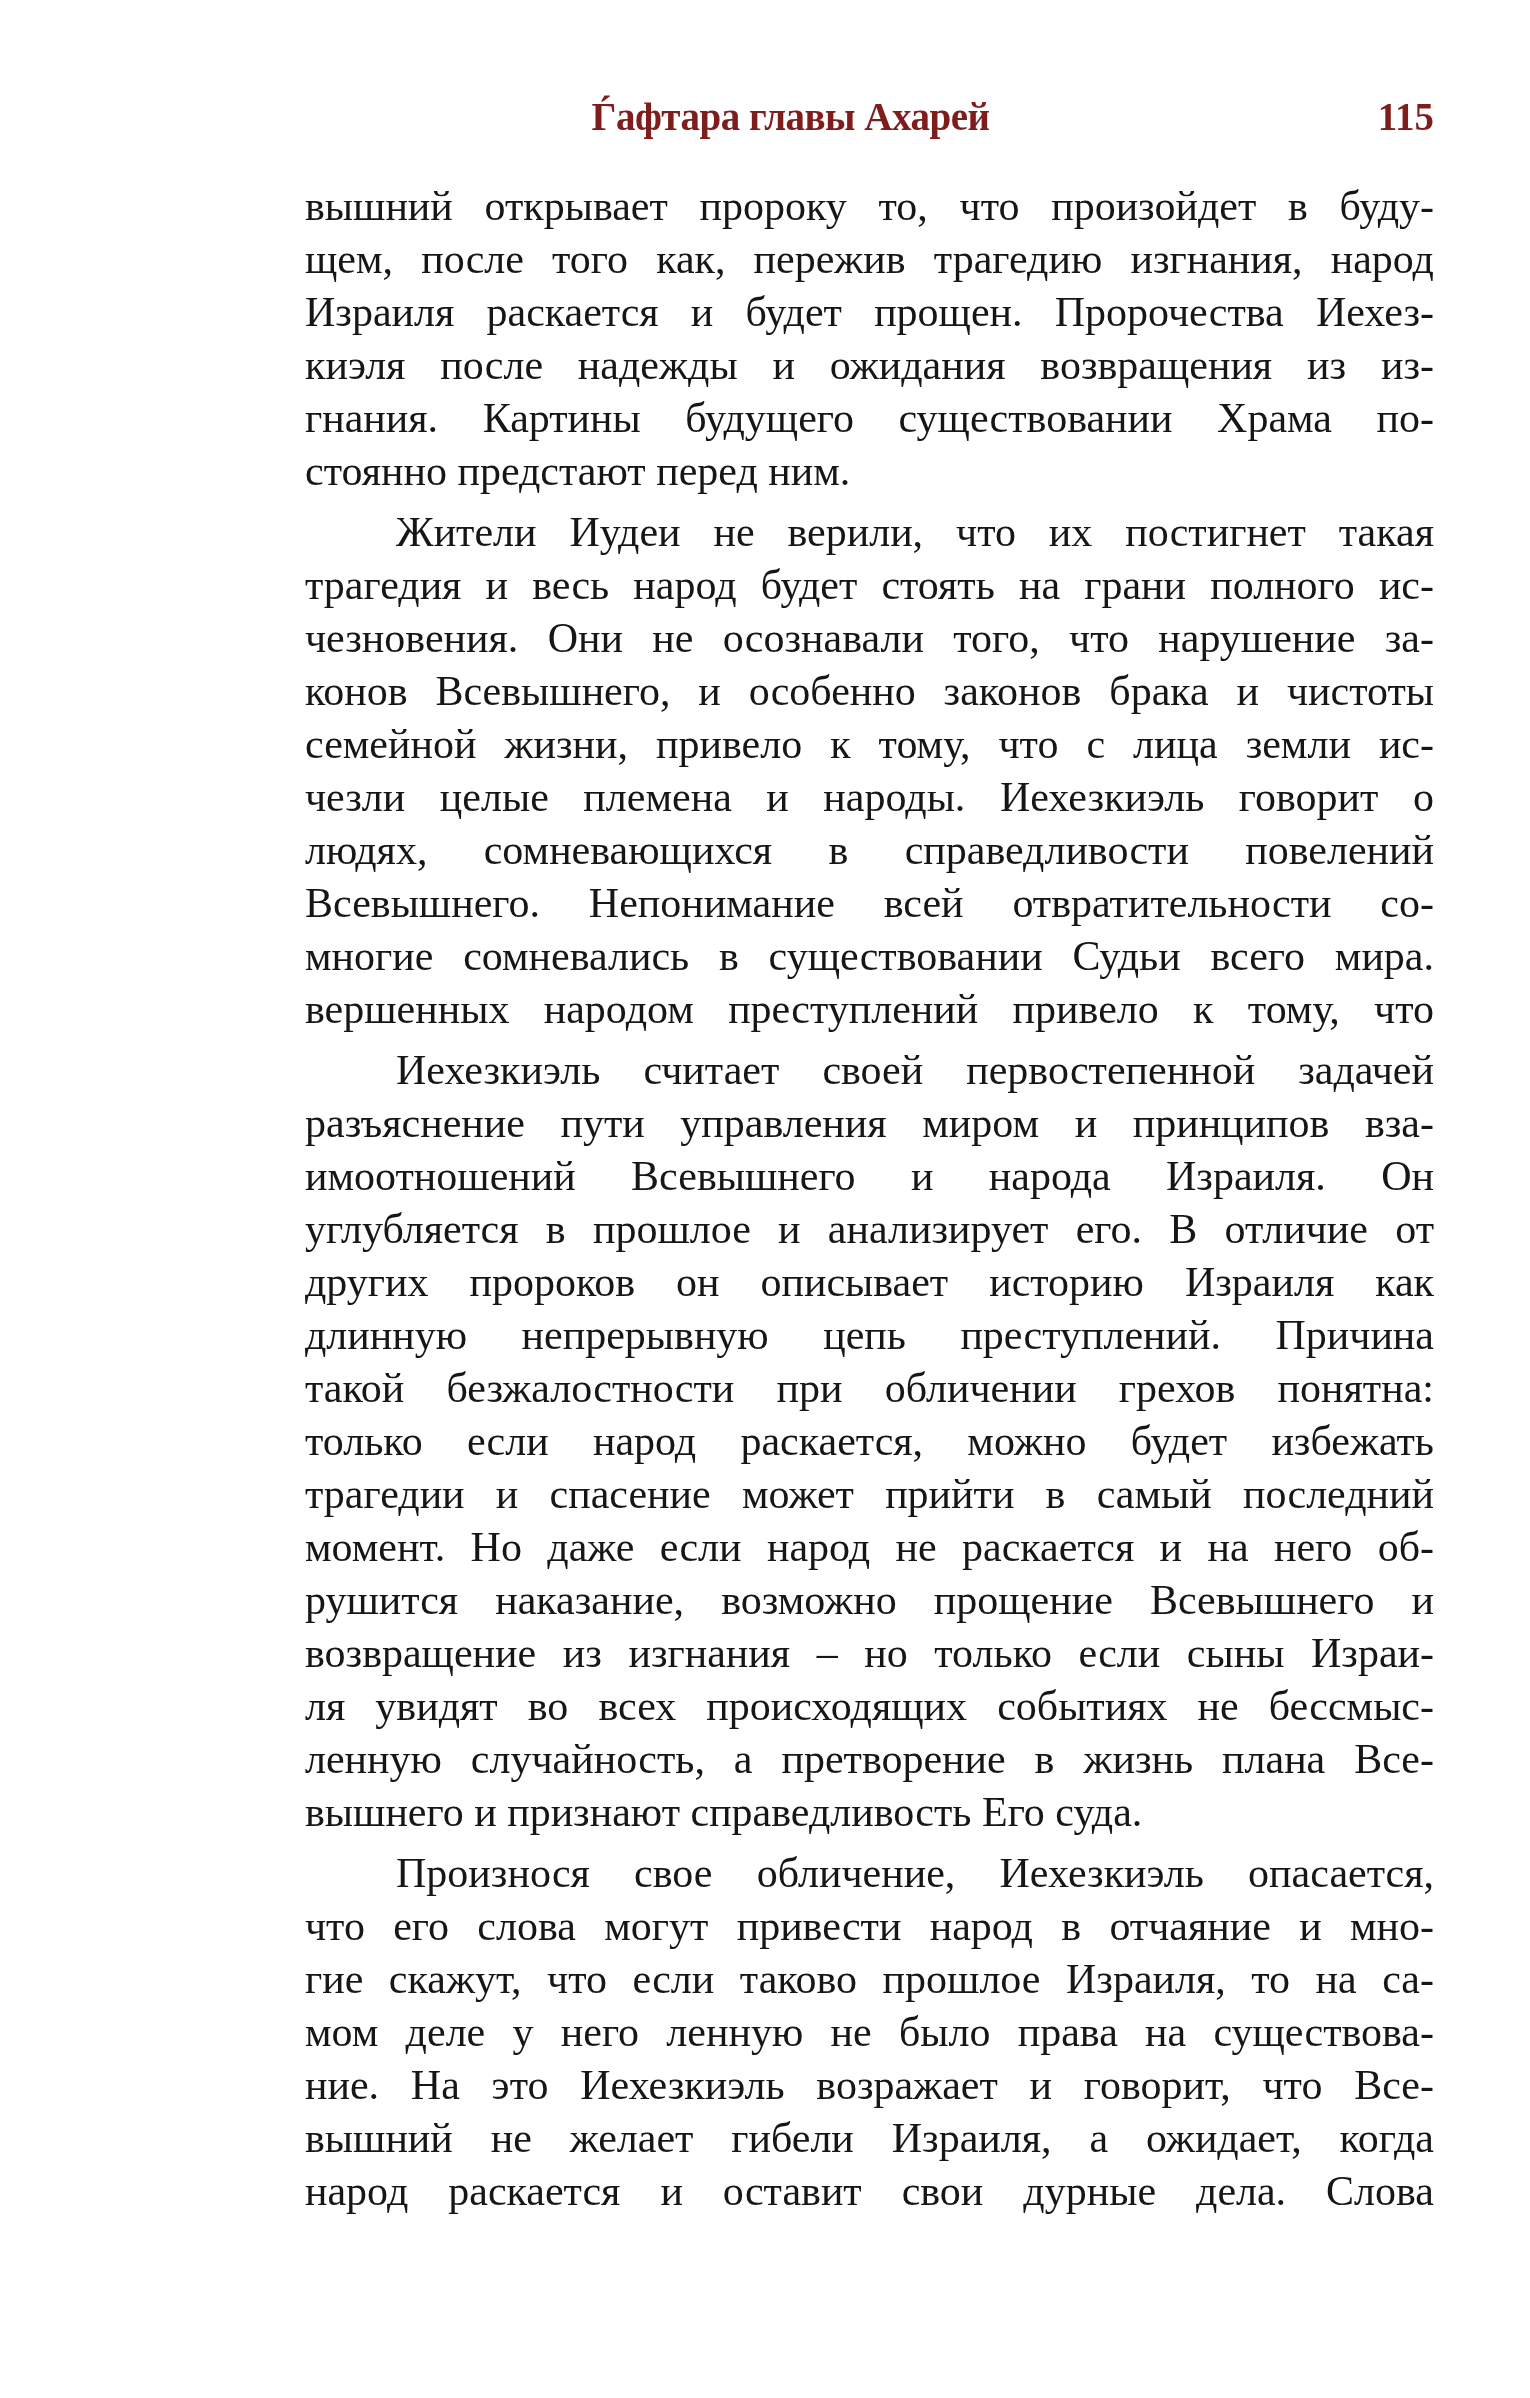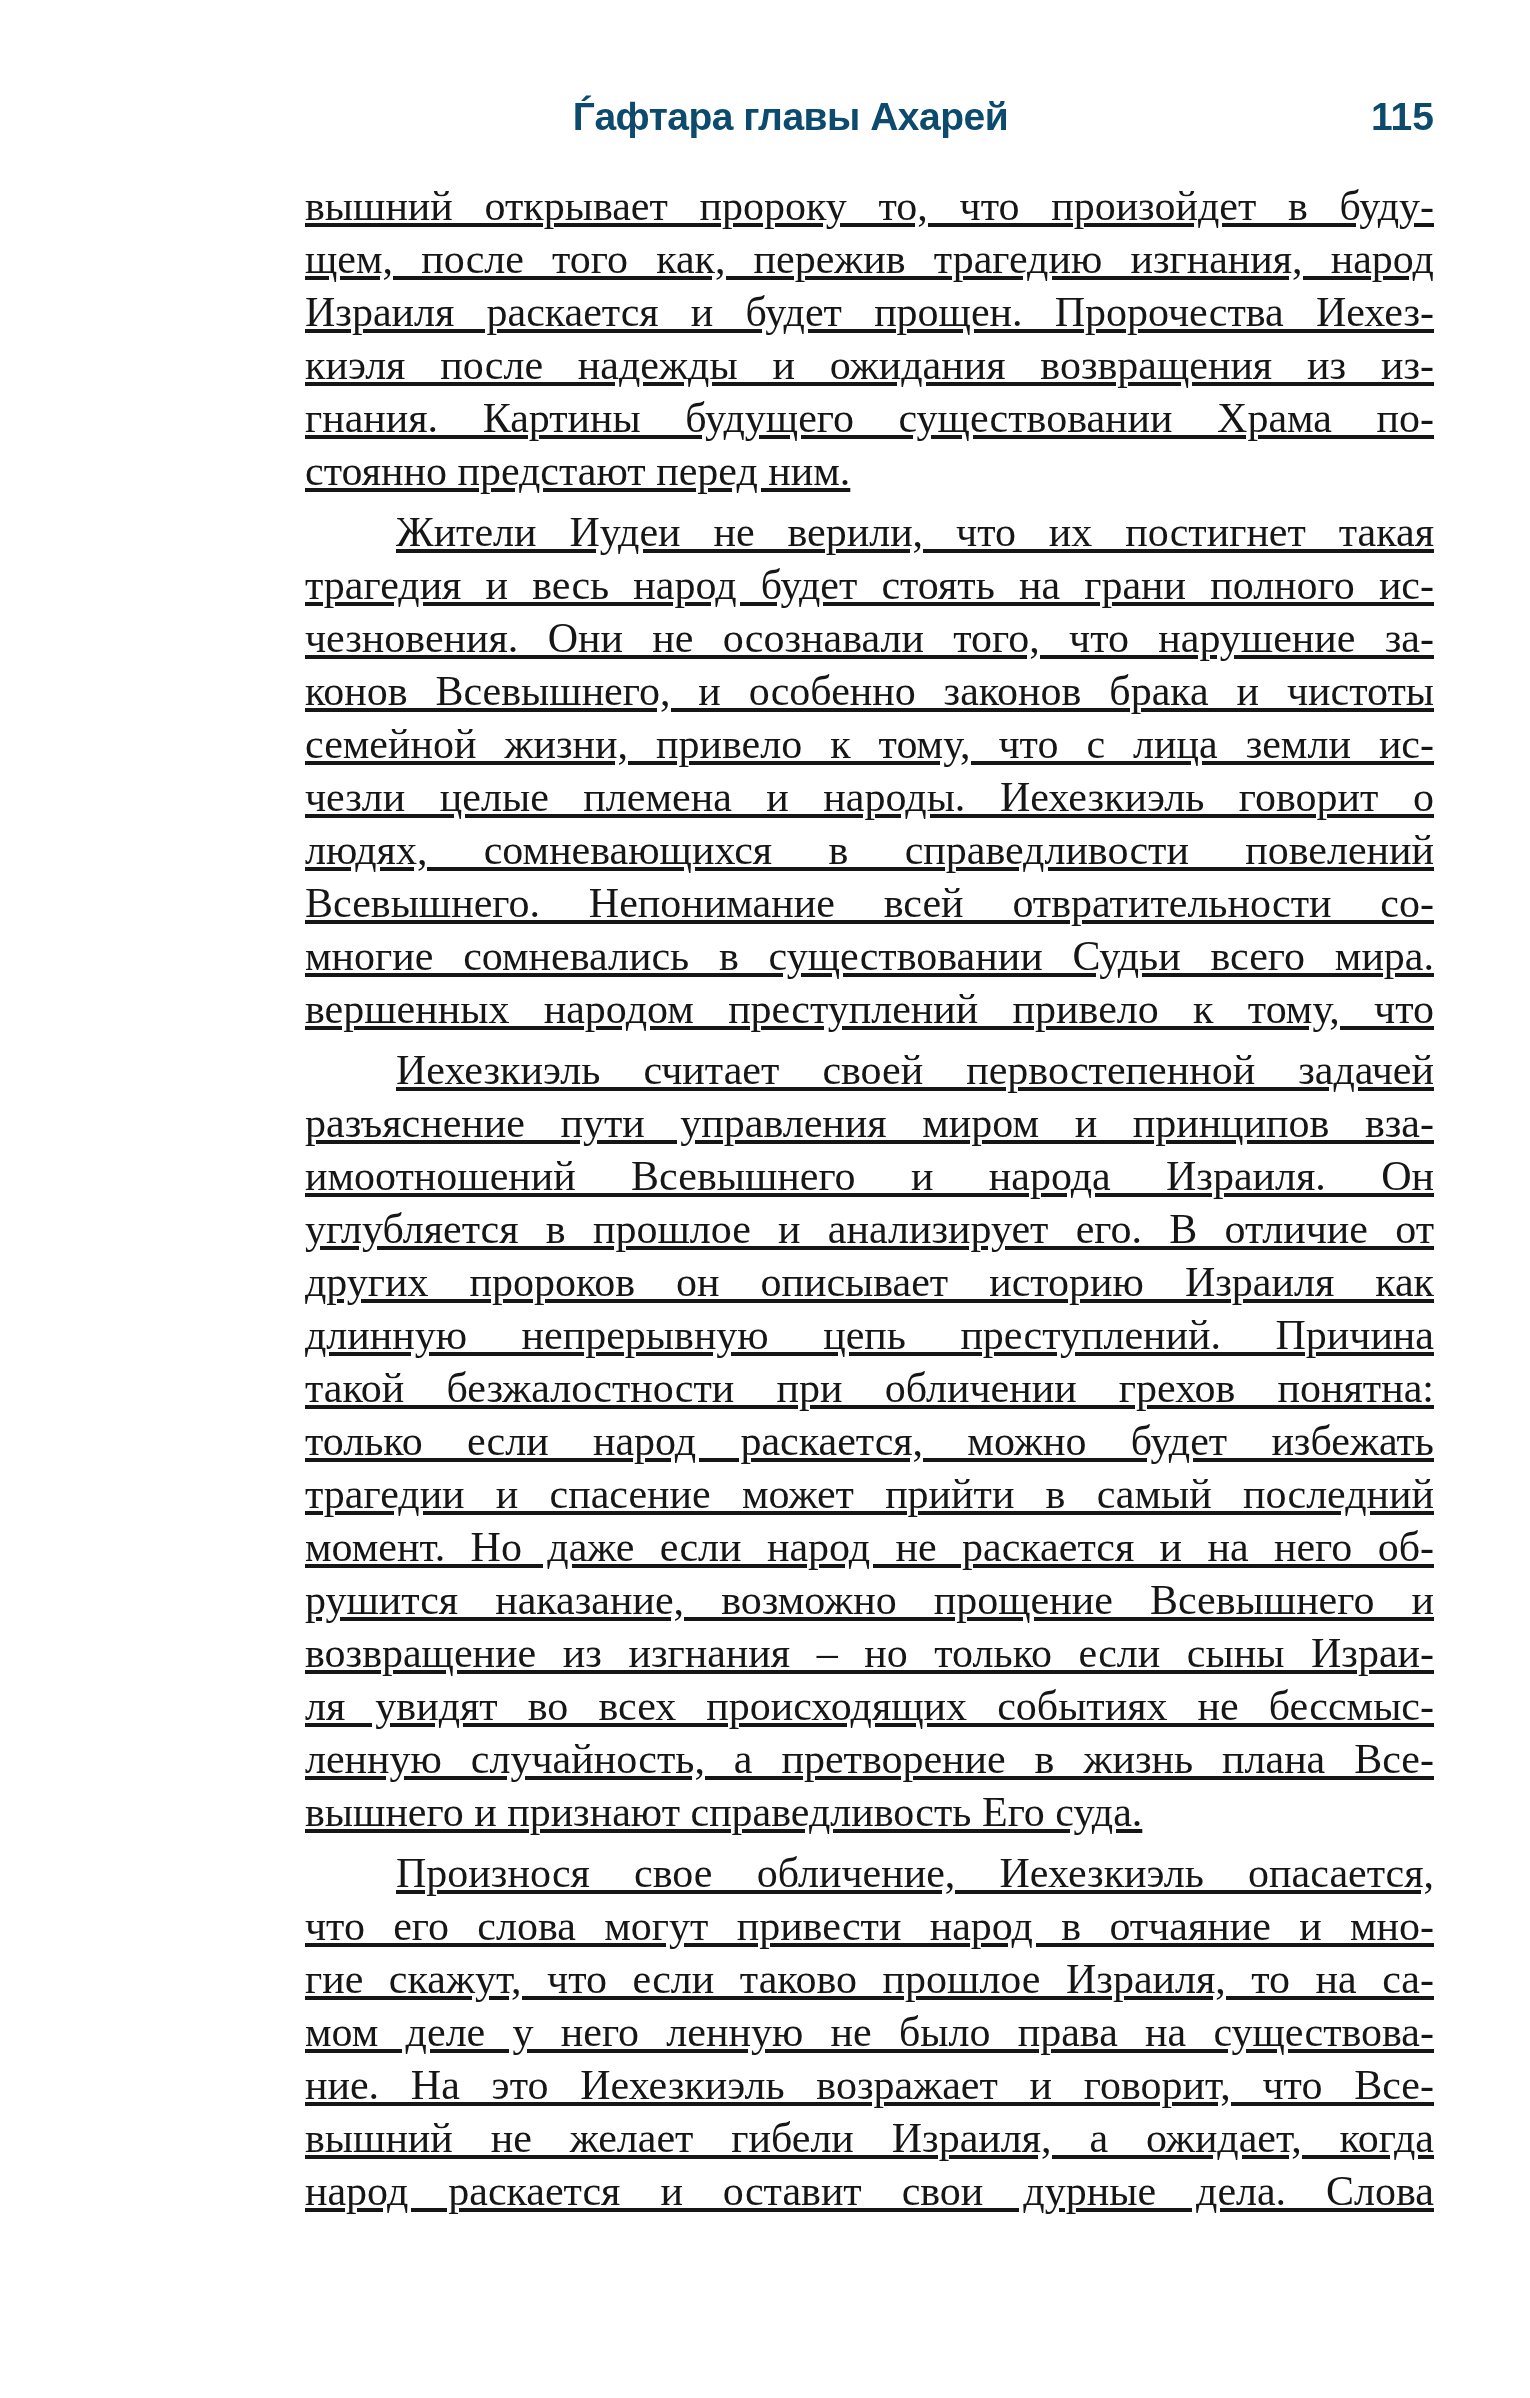--- a/index.html
+++ b/index.html
@@ -16,25 +16,25 @@
     font-family: "Liberation Serif", "DejaVu Serif", serif;
     color: #161616;
   }
   
   .running-header {
     position: absolute;
     left: 305px;
     top: 95px;
     width: 1129px;
     height: 49px;
-    font-family: Liberation Sans, sans-serif;
+    font-family: Liberation Serif, serif;
     font-weight: bold;
     font-size: 39px;
     line-height: 43px;
-    color: #0c4a6e;
+    color: #7f1d1d;
   }
   .running-header .header-title {
     position: absolute;
     left: 0;
     width: 100%;
     text-align: center;
     transform: translateX(-79px);
     letter-spacing: -0.5px;
     white-space: nowrap;
   }
@@ -46,21 +46,20 @@
   }
   
   .text-block {
     position: absolute;
     left: 305px;
     top: 180px;
     width: 1129px;
     font-size: 42px;
     line-height: 53px;
     font-weight: normal;
-    text-decoration: underline;
   }
   .text-block .line {
     text-align: justify;
     text-align-last: justify;
     text-justify: inter-word;
     white-space: normal;
     height: 53px;
   }
   .text-block .line.left {
     text-align: center;

